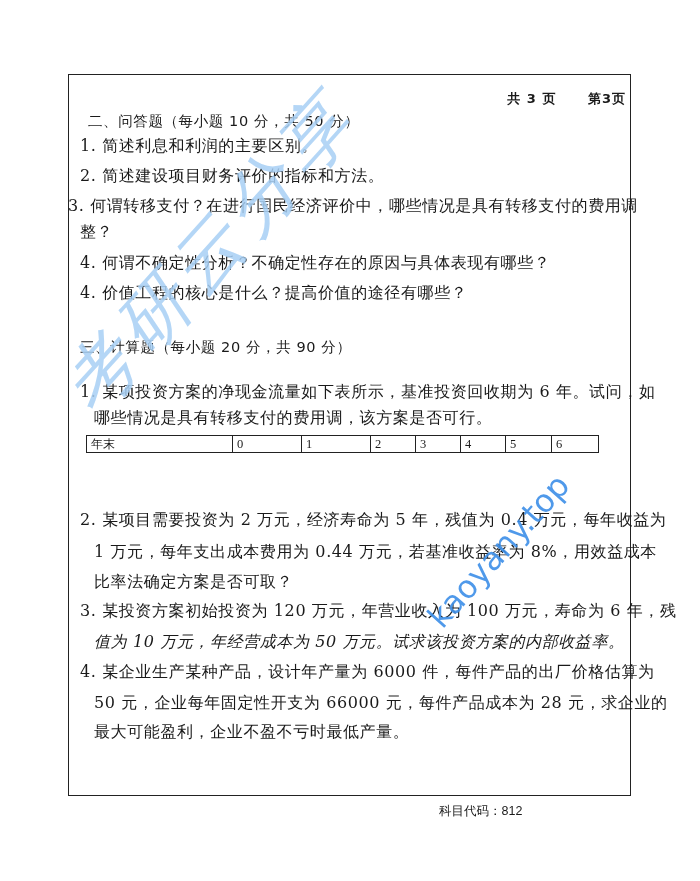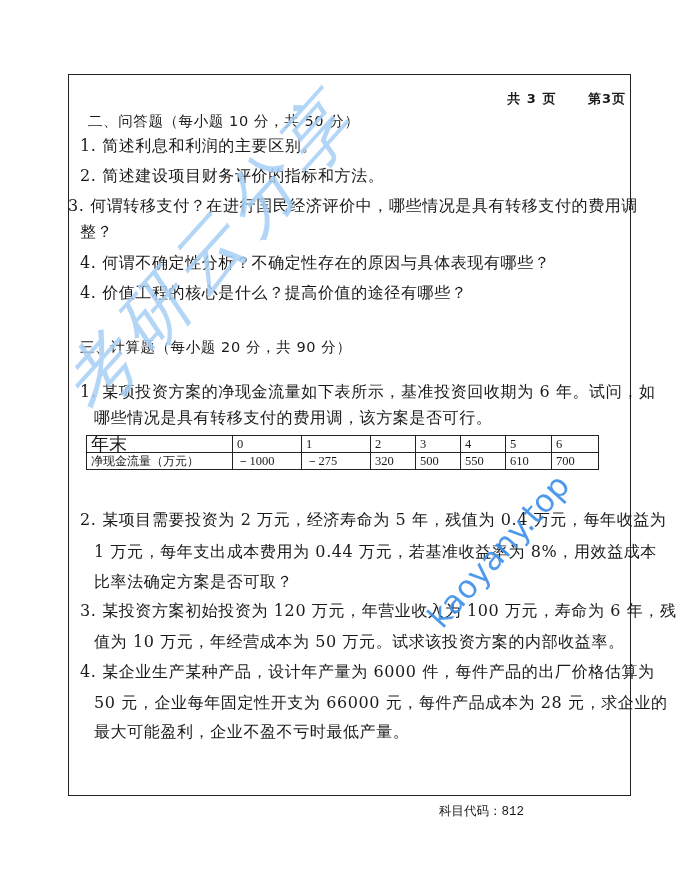--- a/index.html
+++ b/index.html
@@ -21,21 +21,21 @@
   }
   .sec { font-family:"DejaVu Sans", sans-serif; font-size:14.5px; }
   table.cf {
     position:absolute; left:86px; top:435px; border-collapse:collapse;
     font-size:12.5px; font-family:"Liberation Serif", serif;
   }
   table.cf td {
     border:1.2px solid #222; height:16px; padding:0 0 0 4px; line-height:16px; text-align:left;
   }
   .footer {
-    position:absolute; top:803px; left:439px; font-size:12.5px; font-family:Liberation Mono, monospace;
+    position:absolute; top:803px; left:439px; font-size:12.5px; font-family:Liberation Sans, sans-serif;
   }
   .wm {
     position:absolute; color:#a8d0f5; opacity:0.85; white-space:nowrap; pointer-events:none;
   }
   .wm-cn {
     left:40px; top:370px; font-size:72px; font-family:"DejaVu Serif", serif; font-style:italic;
     transform:rotate(-48deg); transform-origin:left top; letter-spacing:8px;
   }
   .wm-en {
     left:420px; top:610px; font-size:32px; font-family:"DejaVu Sans", sans-serif; color:#3d8fe8;
@@ -60,47 +60,37 @@
 <div class="line" style="left:80px; top:253px;">4. 何谓不确定性分析？不确定性存在的原因与具体表现有哪些？</div>
 <div class="line" style="left:80px; top:283px;">4. 价值工程的核心是什么？提高价值的途径有哪些？</div>
 
 <div class="line sec" style="left:80px; top:338px;">三、计算题（每小题 20 分，共 90 分）</div>
 <div class="line" style="left:80px; top:382px;">1. 某项投资方案的净现金流量如下表所示，基准投资回收期为 6 年。试问，如</div>
 <div class="line" style="left:80px; top:408px; padding-left:14px;">哪些情况是具有转移支付的费用调，该方案是否可行。</div>
 
 <table class="cf">
   <tbody>
       <tr>
-    <td style="width:141px; font-family:Liberation Serif, serif; font-size:18px;">年末</td>
+    <td style="width:141px; font-family:Liberation Serif, serif; font-size:12px;">年末</td>
     <td style="width:64px;">0</td>
     <td style="width:64px;">1</td>
     <td style="width:40px;">2</td>
     <td style="width:40px;">3</td>
     <td style="width:40px;">4</td>
     <td style="width:41px;">5</td>
     <td style="width:42px;">6</td>
   </tr>
-  <tr>
-    <td style="font-family:'DejaVu Sans',sans-serif; font-size:12px;">净现金流量（万元）</td>
-    <td>－1000</td>
-    <td>－275</td>
-    <td>320</td>
-    <td>500</td>
-    <td>550</td>
-    <td>610</td>
-    <td>700</td>
-  </tr>
 </tbody>
   </table>
 
 <div class="line" style="left:80px; top:510px;">2. 某项目需要投资为 2 万元，经济寿命为 5 年，残值为 0.4 万元，每年收益为</div>
 <div class="line" style="left:80px; top:542px; padding-left:14px;text-align:right;">1 万元，每年支出成本费用为 0.44 万元，若基准收益率为 8%，用效益成本</div>
 <div class="line" style="left:80px; top:572px; padding-left:14px;">比率法确定方案是否可取？</div>
 <div class="line" style="left:80px; top:601px;">3. 某投资方案初始投资为 120 万元，年营业收入为 100 万元，寿命为 6 年，残</div>
-<div class="line" style="left:80px; top:632px; padding-left:14px;">值为 10 万元，年经营成本为 50 万元。试求该投资方案的内部收益率。</div>
+<div class="line" style="left:80px; top:632px; padding-left:14px;font-style:italic;">值为 10 万元，年经营成本为 50 万元。试求该投资方案的内部收益率。</div>
 <div class="line" style="left:80px; top:662px;">4. 某企业生产某种产品，设计年产量为 6000 件，每件产品的出厂价格估算为</div>
 <div class="line" style="left:80px; top:693px; padding-left:14px;">50 元，企业每年固定性开支为 66000 元，每件产品成本为 28 元，求企业的</div>
 <div class="line" style="left:80px; top:722px; padding-left:14px;">最大可能盈利，企业不盈不亏时最低产量。</div>
 
 <div class="footer">科目代码：812</div>
 
 <div class="wm wm-cn">考研云分享</div>
 <div class="wm wm-en">kaoyany.top</div>
 
 </body></html>

